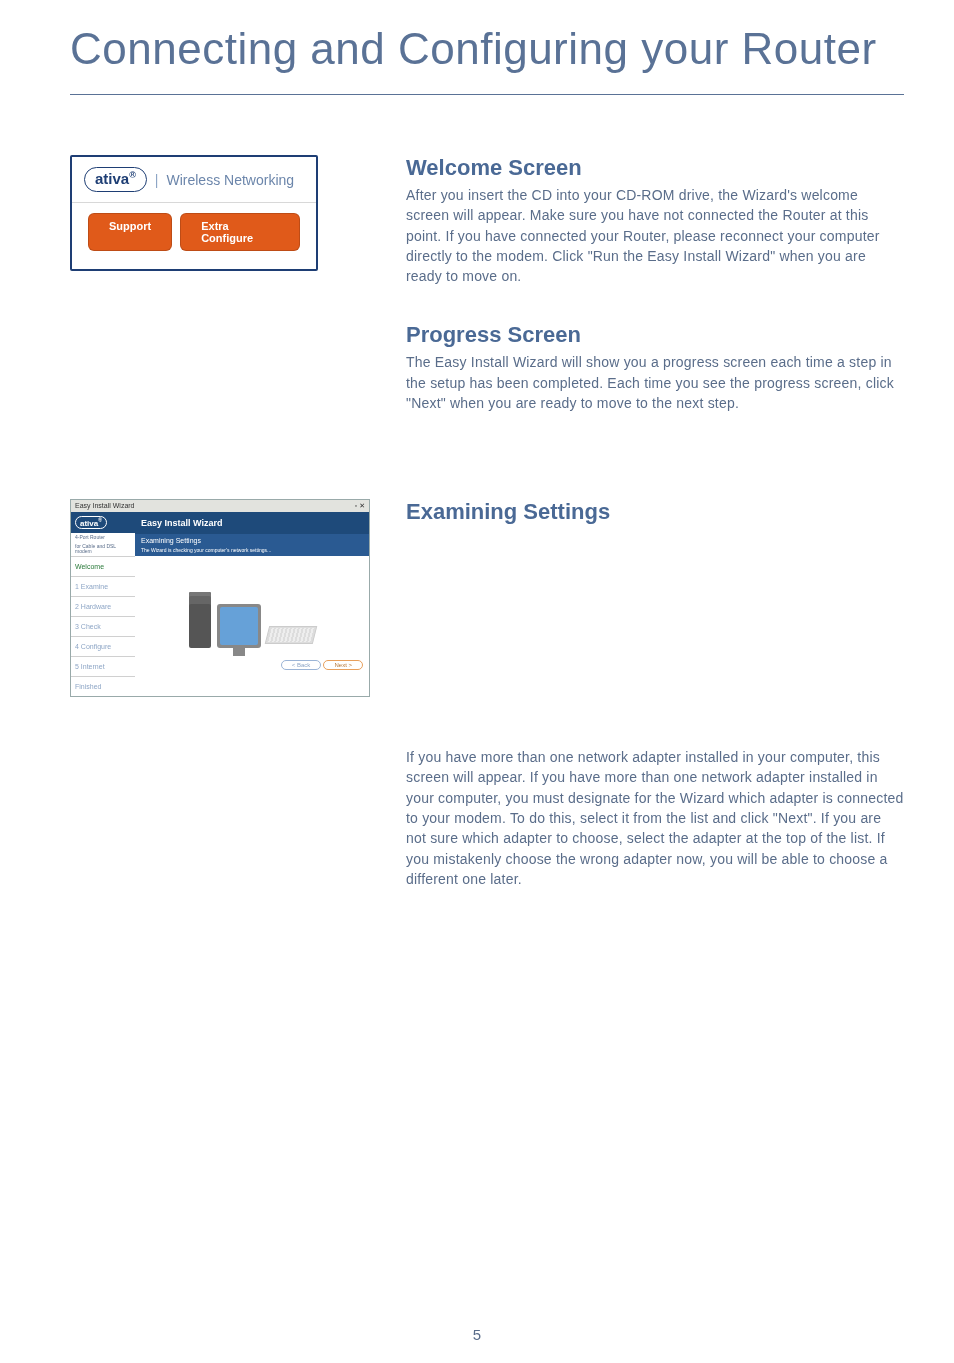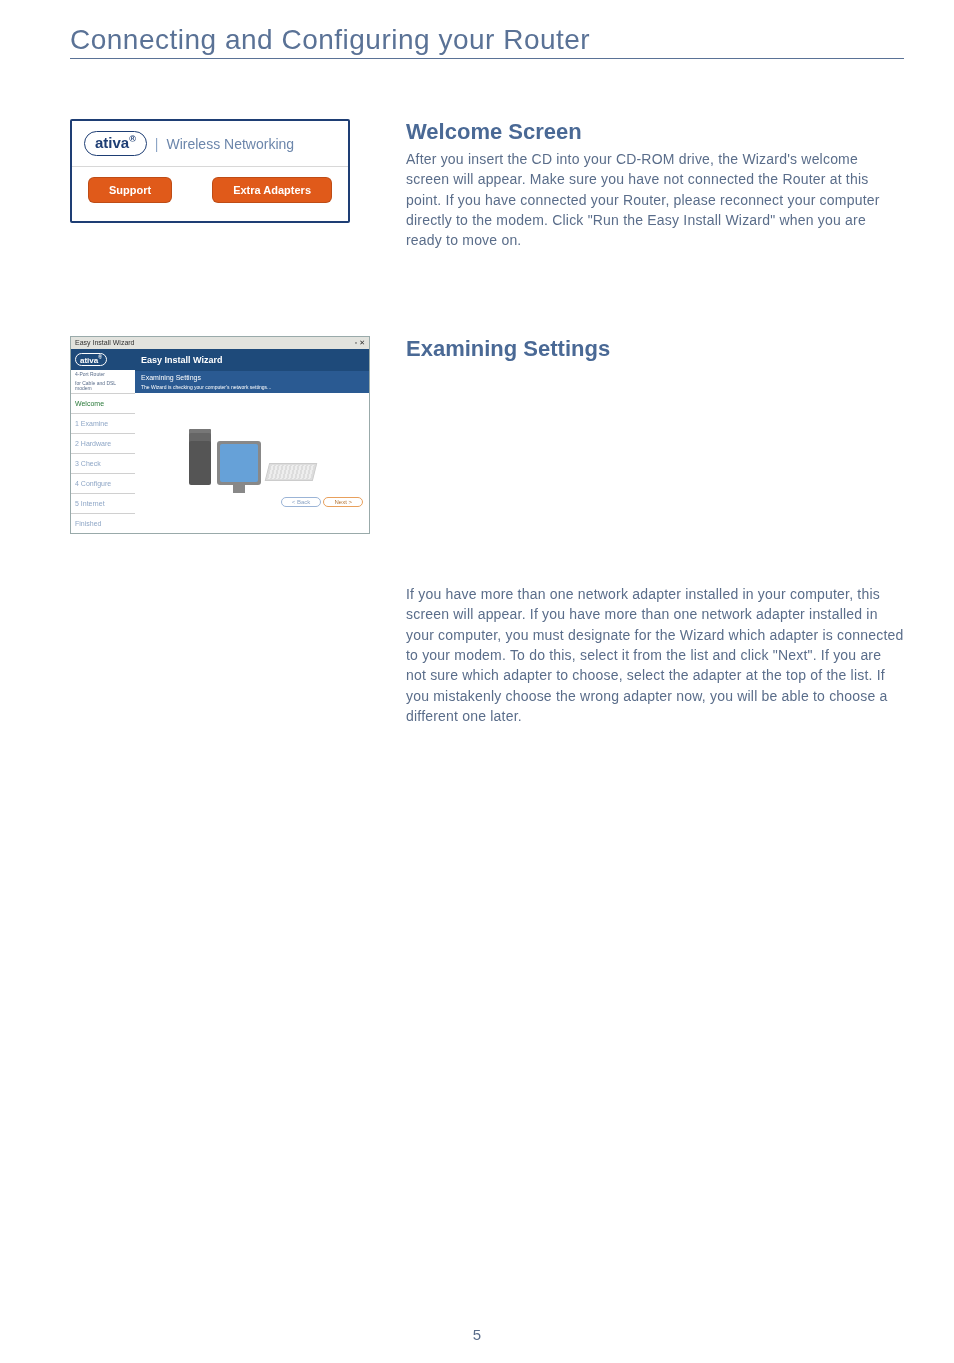--- a/index.html
+++ b/index.html
@@ -6,24 +6,24 @@
     body {
       width: 954px;
       height: 1363px;
       background: #ffffff;
       padding: 24px 50px 24px 70px;
       font-family: "Trebuchet MS", "Lucida Grande", sans-serif;
       color: #5a6d8a;
       position: relative;
     }
     .page-title {
-      font-size: 28px;
+      font-size: 44px;
       color: #5a7296;
       font-weight: normal;
-      padding-bottom: 2px;
+      padding-bottom: 20px;
       border-bottom: 1px solid #5a7296;
       margin-bottom: 60px;
       letter-spacing: 0.5px;
     }
     .row {
       display: flex;
       gap: 36px;
       margin-bottom: 50px;
     }
     .left-col { width: 300px; flex-shrink: 0; }
@@ -39,21 +39,21 @@
       font-size: 14px;
       line-height: 1.45;
       letter-spacing: 0.2px;
     }
     .section-block { margin-bottom: 36px; }
     
     .installer-dialog {
       border: 2px solid #1e3e74;
       border-radius: 2px;
       background: #fff;
-      width: 280px;
+      width: 248px;
       position: relative;
       overflow: hidden;
     }
     .installer-header {
       background: #fff;
       display: flex;
       align-items: center;
       padding: 10px 12px;
       border-bottom: 1px solid #d8d8d8;
       position: relative;
@@ -237,28 +237,32 @@
   <div class="left-col">
     <div class="installer-dialog">
       <div class="installer-close">×</div>
       <div class="installer-header">
         <span class="ativa-logo"><span>ativa</span><sup>®</sup></span>
         <span class="installer-sep">|</span>
         <span class="installer-subtitle">Wireless Networking</span>
       </div>
       <div class="installer-footer">
         <div class="pill-btn pill-orange">Support</div>
-        <div class="pill-btn pill-orange">Extra Adapters</div>
+        <div class="pill-btn pill-orange">Extra Configure</div>
       </div>
     </div>
   </div>
   <div class="right-col">
     <div class="section-block">
       <div class="section-heading">Welcome Screen</div>
       <div class="body-text">After you insert the CD into your CD-ROM drive, the Wizard's welcome screen will appear. Make sure you have not connected the Router at this point. If you have connected your Router, please reconnect your computer directly to the modem. Click "Run the Easy Install Wizard" when you are ready to move on.</div>
+    </div>
+    <div class="section-block">
+      <div class="section-heading">Progress Screen</div>
+      <div class="body-text">The Easy Install Wizard will show you a progress screen each time a step in the setup has been completed. Each time you see the progress screen, click "Next" when you are ready to move to the next step.</div>
     </div>
   </div>
 </div>
 
 <div class="row">
   <div class="left-col">
     <div class="wizard-window">
       <div class="wizard-titlebar">
         <span>Easy Install Wizard</span>
         <span>▫ ✕</span>

